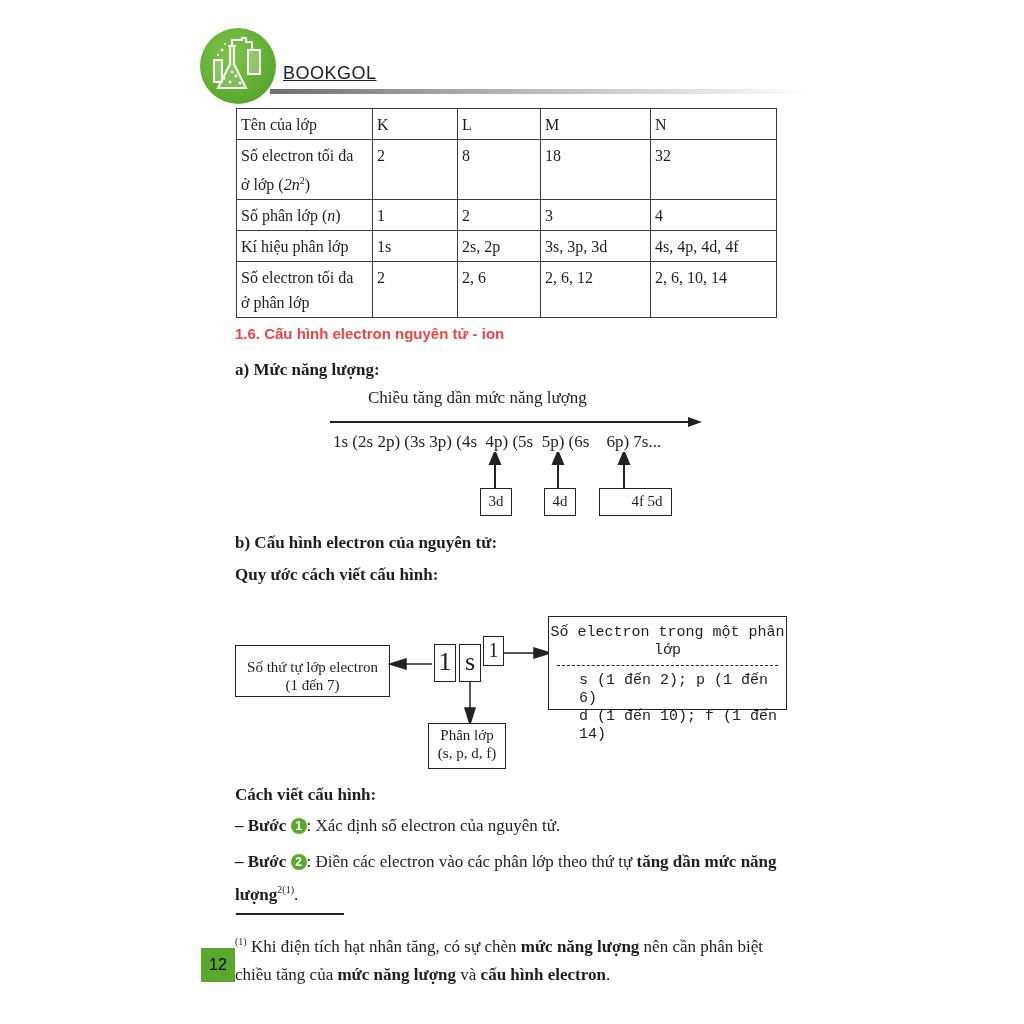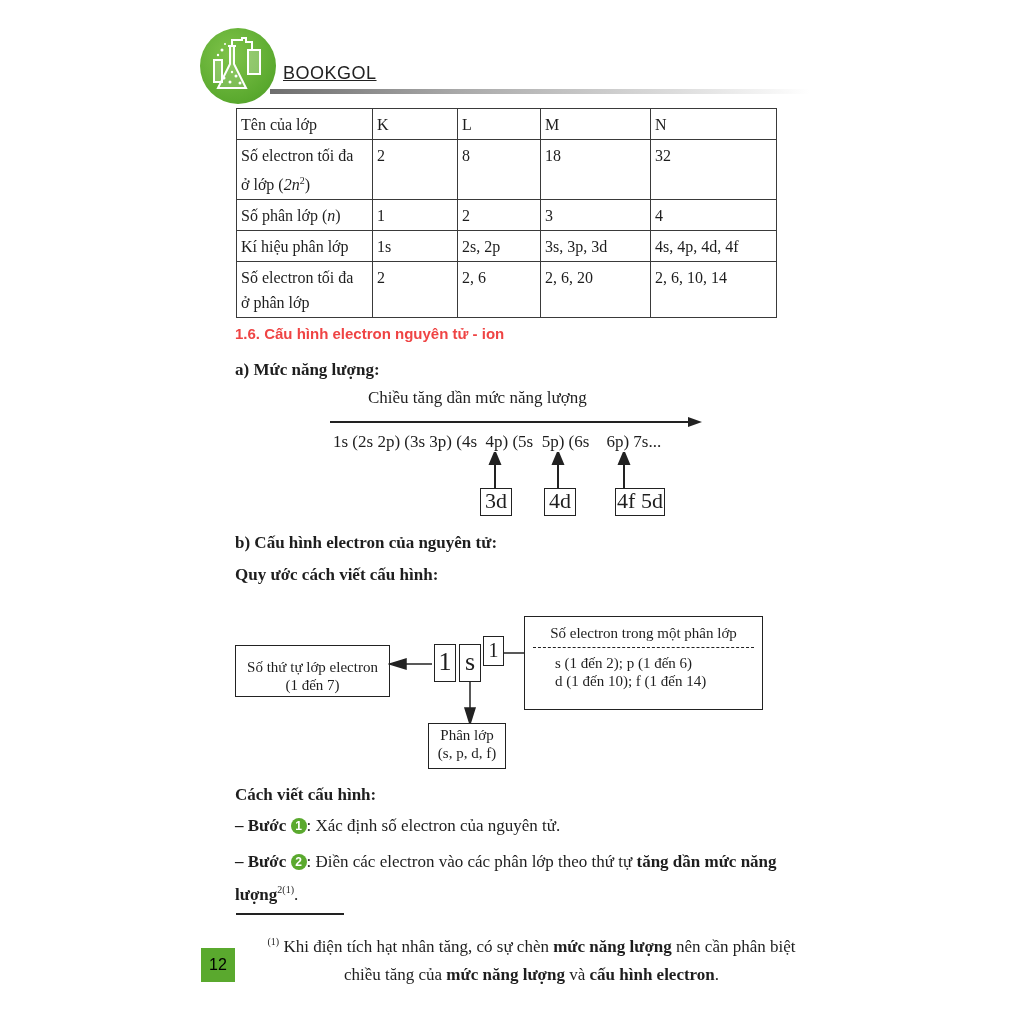--- a/index.html
+++ b/index.html
@@ -37,21 +37,21 @@
     left: 235px; top: 325px; font-family: "Liberation Sans", "DejaVu Sans", sans-serif;
     font-weight: bold; font-size: 15px; color: #ef4444;
   }
   .para { font-size: 17px; }
   .bold { font-weight: bold; }
   
   .energy-title { left: 368px; top: 388px; font-size: 17px; }
   .energy-arrow { left: 330px; top: 415px; }
   .energy-seq { left: 333px; top: 432px; font-size: 17px; white-space: pre; }
   .box { border: 1px solid #222; background: #fff; text-align: center; }
-  .dbox { font-size: 22px; line-height: 24px; }
+  .dbox { font-size: 15px; line-height: 24px; }
   
   .cbox { font-size: 15px; line-height: 18px; }
   .bigglyph { font-size: 26px; line-height: 34px; border: 1px solid #222; text-align: center; }
   
   .step-num {
     display: inline-block; width: 16px; height: 16px; border-radius: 50%; background: #5aa92e;
     color: #fff; font-family: "Liberation Sans", "DejaVu Sans", sans-serif; font-size: 12px;
     font-weight: bold; text-align: center; line-height: 16px; vertical-align: 1px;
   }
   .footnote-rule { left: 236px; top: 913px; width: 108px; height: 2px; background: #222; }
@@ -123,21 +123,21 @@
     <td class="c3">3s, 3p, 3d</td>
     <td>4s, 4p, 4d, 4f</td>
   </tr>
   <tr>
     <td class="c0">
       <span>Số electron tối đa</span><br>
       <span>ở phân lớp</span>
     </td>
     <td class="c1">2</td>
     <td class="c2">2, 6</td>
-    <td class="c3">2, 6, 20</td>
+    <td class="c3">2, 6, 12</td>
     <td>2, 6, 10, 14</td>
   </tr>
 </tbody>
   </table>
 
 <div class="abs section-title">1.6. Cấu hình electron nguyên tử - ion</div>
 <div class="abs para bold" style="left:235px; top:360px;">a) Mức năng lượng:</div>
 
 <div class="abs energy-title">Chiều tăng dần mức năng lượng</div>
 <svg class="abs energy-arrow" width="375" height="14">
@@ -151,21 +151,21 @@
     <line x1="10" y1="36" x2="10" y2="8"></line>
       <polygon points="5,12 10,0 15,12"></polygon>
     <line x1="73" y1="36" x2="73" y2="8"></line>
       <polygon points="68,12 73,0 78,12"></polygon>
     <line x1="139" y1="36" x2="139" y2="8"></line>
       <polygon points="134,12 139,0 144,12"></polygon>
   </g>
 </svg>
 <div class="abs box dbox" style="left:480px; top:488px; width:30px; height:26px;">3d</div>
 <div class="abs box dbox" style="left:544px; top:488px; width:30px; height:26px;">4d</div>
-<div class="abs box dbox" style="left:615px; top:488px; width:48px; height:26px;">4f 5d</div>
+<div class="abs box dbox" style="left:599px; top:488px; width:48px; height:26px;padding-left:23px;">4f 5d</div>
 
 <div class="abs para bold" style="left:235px; top:533px;">b) Cấu hình electron của nguyên tử:</div>
 <div class="abs para bold" style="left:235px; top:565px;">Quy ước cách viết cấu hình:</div>
 
 <div class="abs box cbox" style="left:235px; top:645px; width:153px; height:38px; padding-top:12px;">
   <div>Số thứ tự lớp electron</div>
   <div>(1 đến 7)</div>
 </div>
 <div class="abs bigglyph" style="left:434px; top:644px; width:20px; height:36px;">1</div>
 <div class="abs bigglyph" style="left:459px; top:644px; width:20px; height:36px;">s</div>
@@ -175,21 +175,21 @@
   <g stroke="#222" stroke-width="1.5" fill="#222">
     <line x1="44" y1="24" x2="10" y2="24"></line>
       <polygon points="2,24 18,19 18,29"></polygon>
     <line x1="116" y1="13" x2="150" y2="13"></line>
       <polygon points="162,13 146,8 146,18"></polygon>
     <line x1="82" y1="42" x2="82" y2="74"></line>
       <polygon points="82,84 77,68 87,68"></polygon>
   </g>
 </svg>
 
-<div class="abs box cbox" style="left:524px; top:616px; width:237px; height:92px; text-align:left;">
+<div class="abs box cbox" style="left:548px; top:616px; width:237px; height:92px; text-align:left;font-family:Liberation Mono, monospace;">
   <div style="text-align:center; margin-top:7px;">Số electron trong một phân lớp</div>
   <div style="margin:5px 8px 6px 8px; border-top:1px dashed #222;"></div>
   <div style="padding-left:30px;">s (1 đến 2); p (1 đến 6)</div>
   <div style="padding-left:30px;">d (1 đến 10); f (1 đến 14)</div>
 </div>
 
 <div class="abs box cbox" style="left:428px; top:723px; width:76px; height:42px; padding-top:2px;">
   <div>Phân lớp</div>
   <div>(s, p, d, f)</div>
 </div>
@@ -198,17 +198,17 @@
 
 <div class="abs para" style="left:235px; top:816px;">
   <span class="bold">– Bước </span><span class="step-num">1</span><span>: Xác định số electron của nguyên tử.</span>
 </div>
 
 <div class="abs para" style="left:235px; top:848px; width:575px; line-height:28px;">
   <span class="bold">– Bước </span><span class="step-num">2</span><span>: Điền các electron vào các phân lớp theo thứ tự </span><span class="bold">tăng dần mức năng</span><br><span class="bold">lượng</span><sup>2(1)</sup><span>.</span>
 </div>
 
 <div class="abs footnote-rule"></div>
-<div class="abs para" style="left:244px; top:928px; width:575px; line-height:28px;text-align:center;">
+<div class="abs para" style="left:235px; top:928px; width:575px; line-height:28px;">
   <sup>(1)</sup><span> Khi điện tích hạt nhân tăng, có sự chèn </span><span class="bold">mức năng lượng</span><span> nên cần phân biệt</span><br><span>chiều tăng của </span><span class="bold">mức năng lượng</span><span> và </span><span class="bold">cấu hình electron</span><span>.</span>
 </div>
 
 <div class="abs page-num">12</div>
 
 </body></html>

